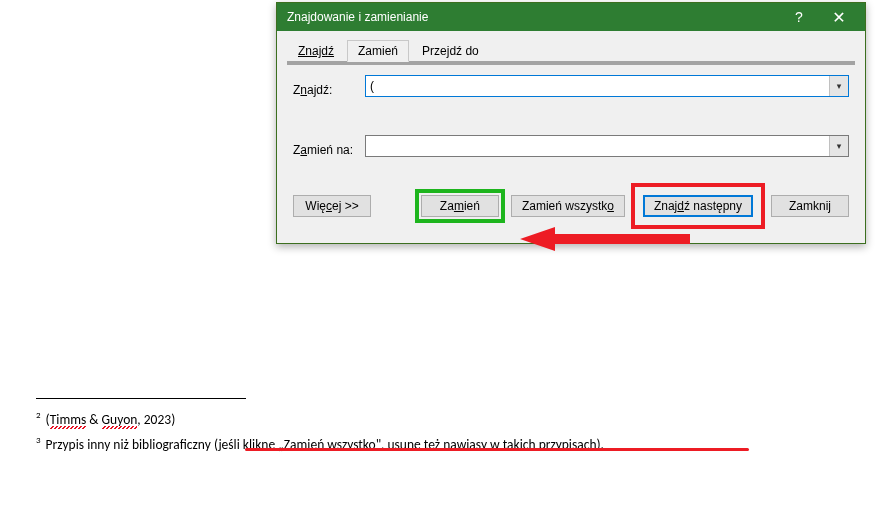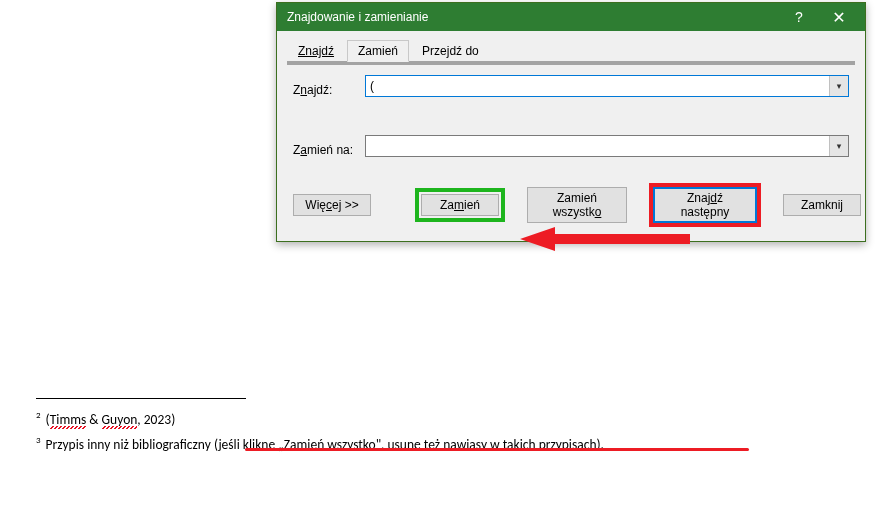--- a/index.html
+++ b/index.html
@@ -111,21 +111,21 @@
     align-items: center;
     justify-content: center;
     font-size: 9px;
     color: #333;
   }
 
   .button-row {
     display: flex;
     align-items: center;
     margin: 26px 6px 4px 6px;
-    gap: 22px;
+    gap: 6px;
   }
   .button-row .spacer { flex: 1; }
   .btn {
     background: #e1e1e1;
     border: 1px solid #adadad;
     padding: 3px 10px;
     font-size: 12px;
     font-family: inherit;
     min-height: 22px;
     box-sizing: border-box;
@@ -137,21 +137,21 @@
   .btn.findnext { border: 1px solid #0078d7; box-shadow: inset 0 0 0 1px #0078d7; }
 
   
   .hl-green {
     border: 4px solid #1db51d;
     padding: 2px;
     display: inline-block;
   }
   .hl-red {
     border: 4px solid #ed1c24;
-    padding: 0;
+    padding: 8px;
     display: inline-block;
   }
   .arrow-annot {
     position: absolute;
     left: 520px;
     top: 225px;
     width: 170px;
     height: 28px;
     pointer-events: none;
   }

